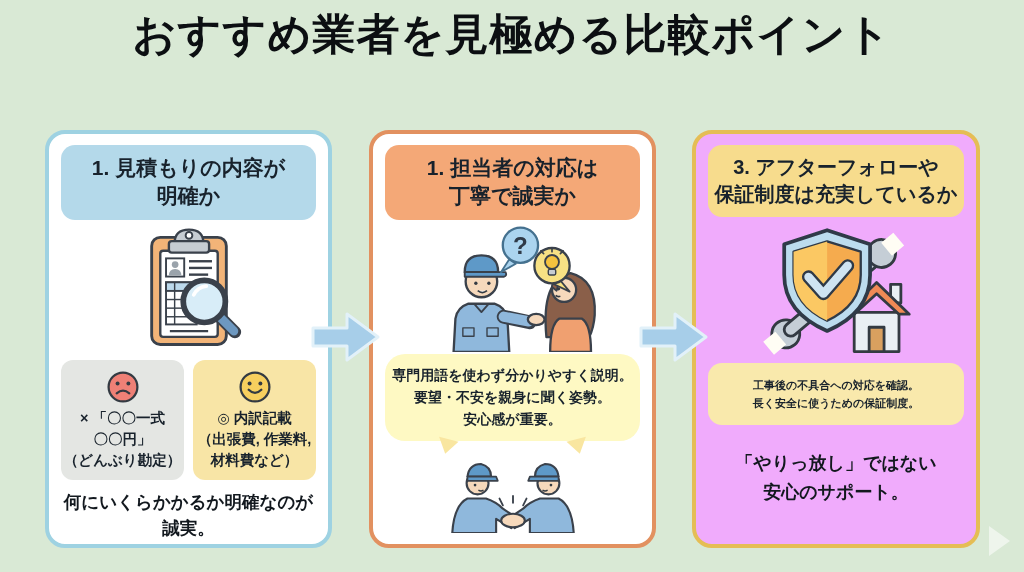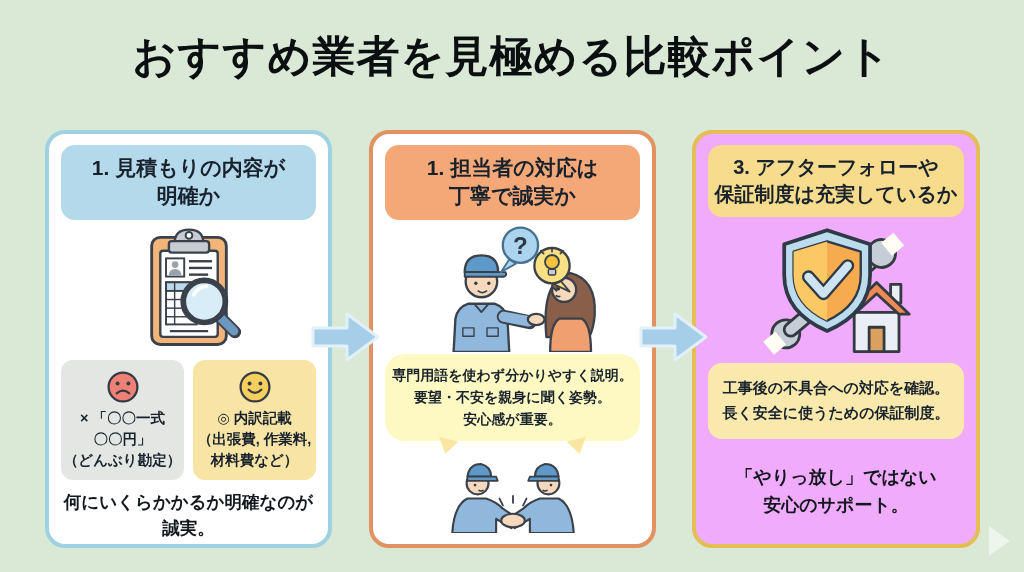--- a/index.html
+++ b/index.html
@@ -1,19 +1,19 @@
 <!DOCTYPE html>
 <html><head>
 <meta charset="utf-8">
 <style>
   *{margin:0;padding:0;box-sizing:border-box}
   html,body{width:1024px;height:572px}
   body{background:#d9e9d5;font-family:"Liberation Sans","DejaVu Sans",sans-serif;overflow:hidden}
   .stage{position:relative;width:1024px;height:572px}
-  .title{position:absolute;top:28px;left:0;width:100%;text-align:center;font-size:43px;font-weight:900;color:#0c0f12;letter-spacing:1px}
+  .title{position:absolute;top:6px;left:0;width:100%;text-align:center;font-size:43px;font-weight:900;color:#0c0f12;letter-spacing:1px}
   .subtitle{position:absolute;top:86px;left:0;width:100%;text-align:center;font-size:23px;font-weight:800;color:#101418}
   .card{position:absolute;top:130px;height:418px;background:#fff;border-radius:20px;display:flex;flex-direction:column;align-items:center;padding:11px 12px;overflow:hidden;z-index:1}
   .card1{left:45px;width:287px;border:4px solid #9ed2e2}
   .card2{left:369px;width:287px;border:4px solid #e29160}
   .card3{left:692px;width:288px;border:4px solid #e5bd55;background:#f0abfc}
   .card-header{width:100%;border-radius:14px;padding:9px 2px;text-align:center;font-weight:800;font-size:21px;line-height:1.35;color:#18222c;white-space:pre-line}
   .h1bg{background:#b4d9ea}
   .h2bg{background:#f4a877}
   .h3bg{background:#f7dc8d;font-size:20px}
   .pre{white-space:pre-line}
@@ -23,21 +23,21 @@
   .minibox.graybox{background:#e4e6e3}
   .minibox.yellowbox{background:#f8e5a6}
   .minitext{font-size:14.5px;font-weight:700;text-align:center;line-height:1.45;color:#18222c}
   .note{margin-top:9px;font-size:17.5px;font-weight:800;text-align:center;line-height:1.5;color:#12181e}
   .bubble{position:relative;width:100%;background:#fef9c3;border-radius:20px;padding:10px 4px;margin-top:2px}
   .bubble-text{font-size:14px;font-weight:800;text-align:center;line-height:1.6;color:#18222c}
   .tail{position:absolute;bottom:-13px;width:0;height:0;border-left:10px solid transparent;border-right:10px solid transparent;border-top:15px solid #f9e6a0}
   .tail-l{left:52px;transform:rotate(14deg)}
   .tail-r{right:52px;transform:rotate(-14deg)}
   .hshake{margin-top:12px}
-  .infobox{width:100%;background:#f9e9ac;border-radius:14px;padding:13px 4px;font-size:15px;font-weight:800;text-align:center;line-height:1.65;color:#18222c;margin-top:4px}
+  .infobox{width:100%;background:#f9e9ac;border-radius:14px;padding:13px 4px;font-size:11px;font-weight:800;text-align:center;line-height:1.65;color:#18222c;margin-top:4px}
   .note3{margin-top:24px;font-size:18px;font-weight:800;text-align:center;line-height:1.6;color:#12181e}
   .arrow{position:absolute;top:307px;width:70px;height:60px;z-index:6}
   .arrow1{left:311px}
   .arrow2{left:639px}
   .corner-chevron{position:absolute;right:14px;bottom:16px;width:0;height:0;border-top:15px solid transparent;border-bottom:15px solid transparent;border-left:21px solid rgba(255,255,255,0.55);z-index:7}
 </style>
 </head>
 <body>
 
 <div class="stage">

